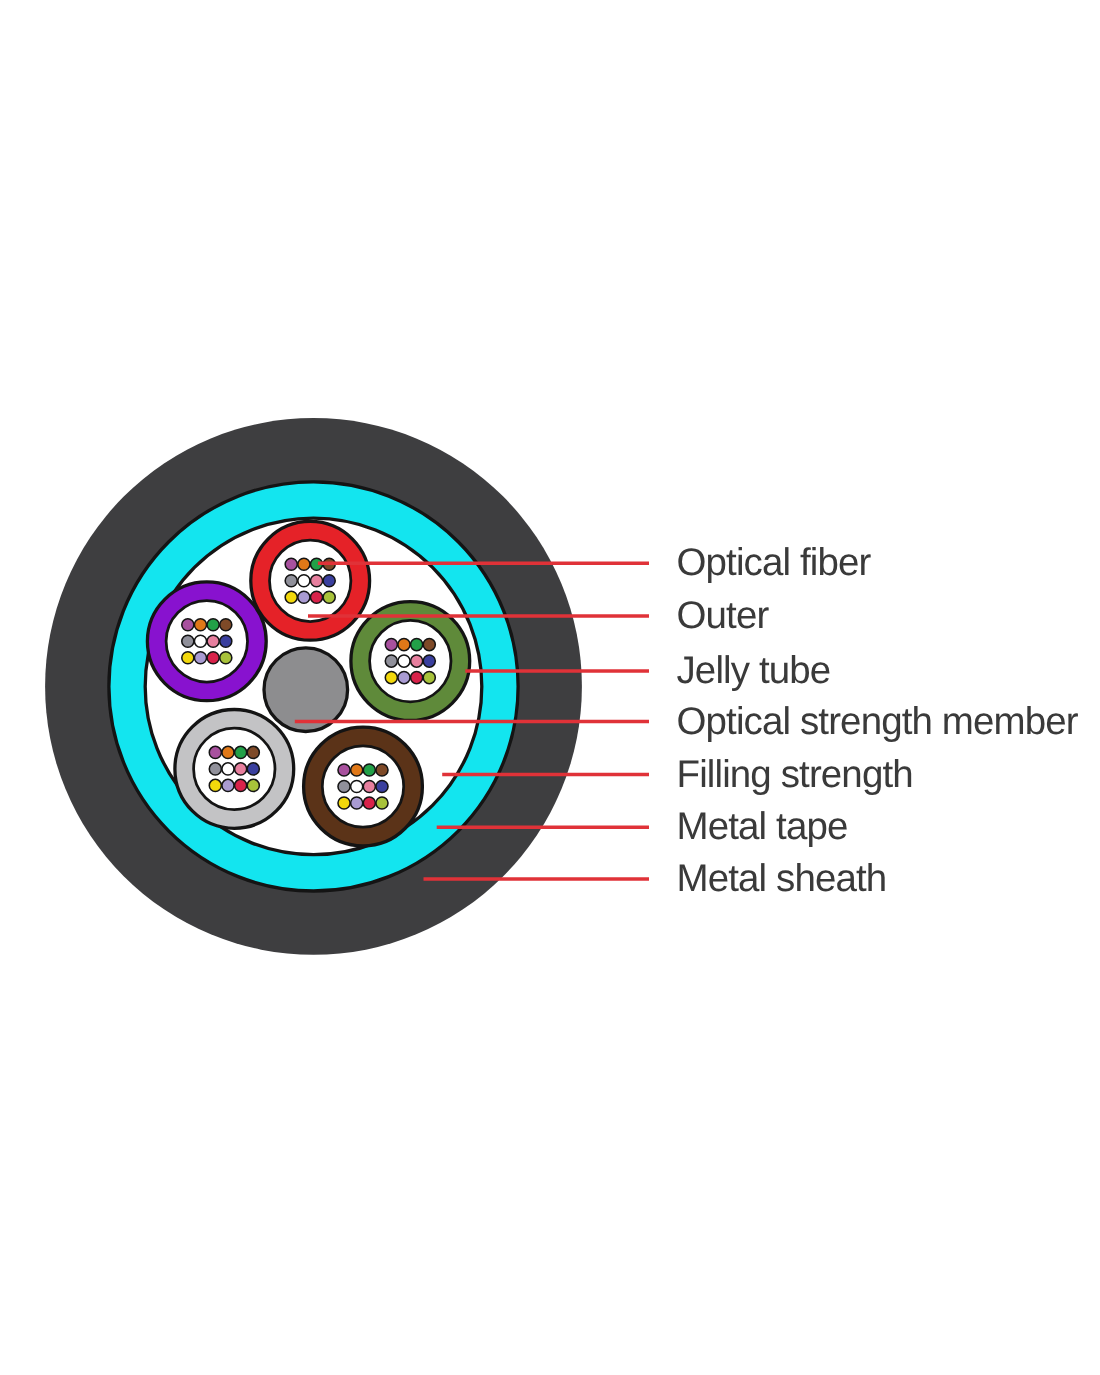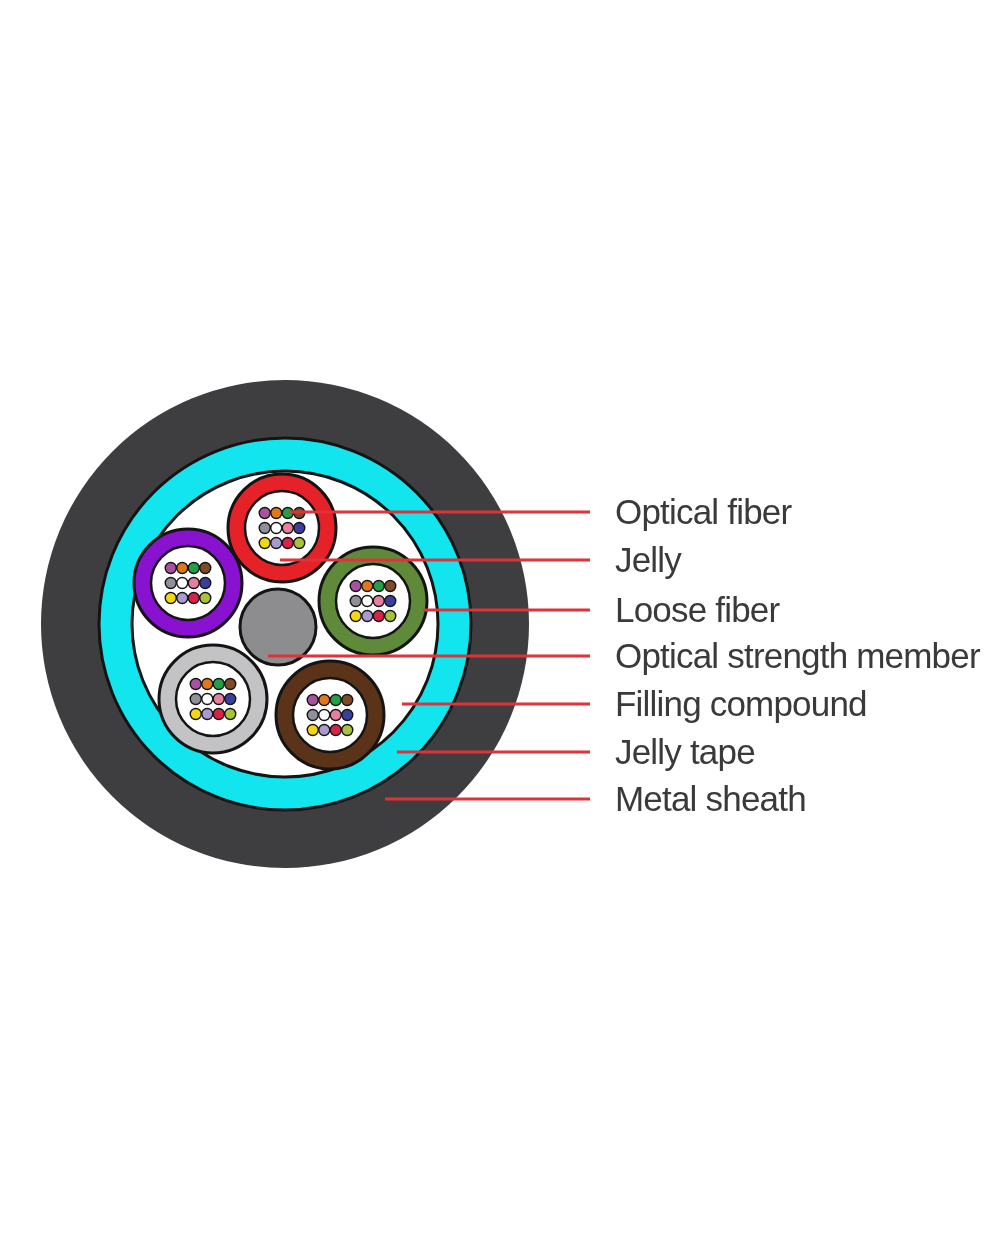--- a/index.html
+++ b/index.html
@@ -141,21 +141,21 @@
         <line x1="423" y1="610" x2="590" y2="610" stroke="#e03238" stroke-width="3.2"></line>
         <line x1="268" y1="656" x2="590" y2="656" stroke="#e03238" stroke-width="3.2"></line>
         <line x1="402" y1="704" x2="590" y2="704" stroke="#e03238" stroke-width="3.2"></line>
         <line x1="397" y1="752" x2="590" y2="752" stroke="#e03238" stroke-width="3.2"></line>
         <line x1="385" y1="799" x2="590" y2="799" stroke="#e03238" stroke-width="3.2"></line>
       </g>
   </svg>
 
   <div class="labels">
     <div class="callout-label" style="top: 494px;">Optical fiber</div>
-    <div class="callout-label" style="top: 542px;">Jelly</div>
-    <div class="callout-label" style="top: 592px;">Loose fiber</div>
+    <div class="callout-label" style="top: 542px;">Outer</div>
+    <div class="callout-label" style="top: 592px;">Jelly tube</div>
     <div class="callout-label" style="top: 638px;">Optical strength member</div>
-    <div class="callout-label" style="top: 686px;">Filling compound</div>
-    <div class="callout-label" style="top: 734px;">Jelly tape</div>
+    <div class="callout-label" style="top: 686px;">Filling strength</div>
+    <div class="callout-label" style="top: 734px;">Metal tape</div>
     <div class="callout-label" style="top: 781px;">Metal sheath</div>
   </div>
 
 </div>
 
 </body></html>

